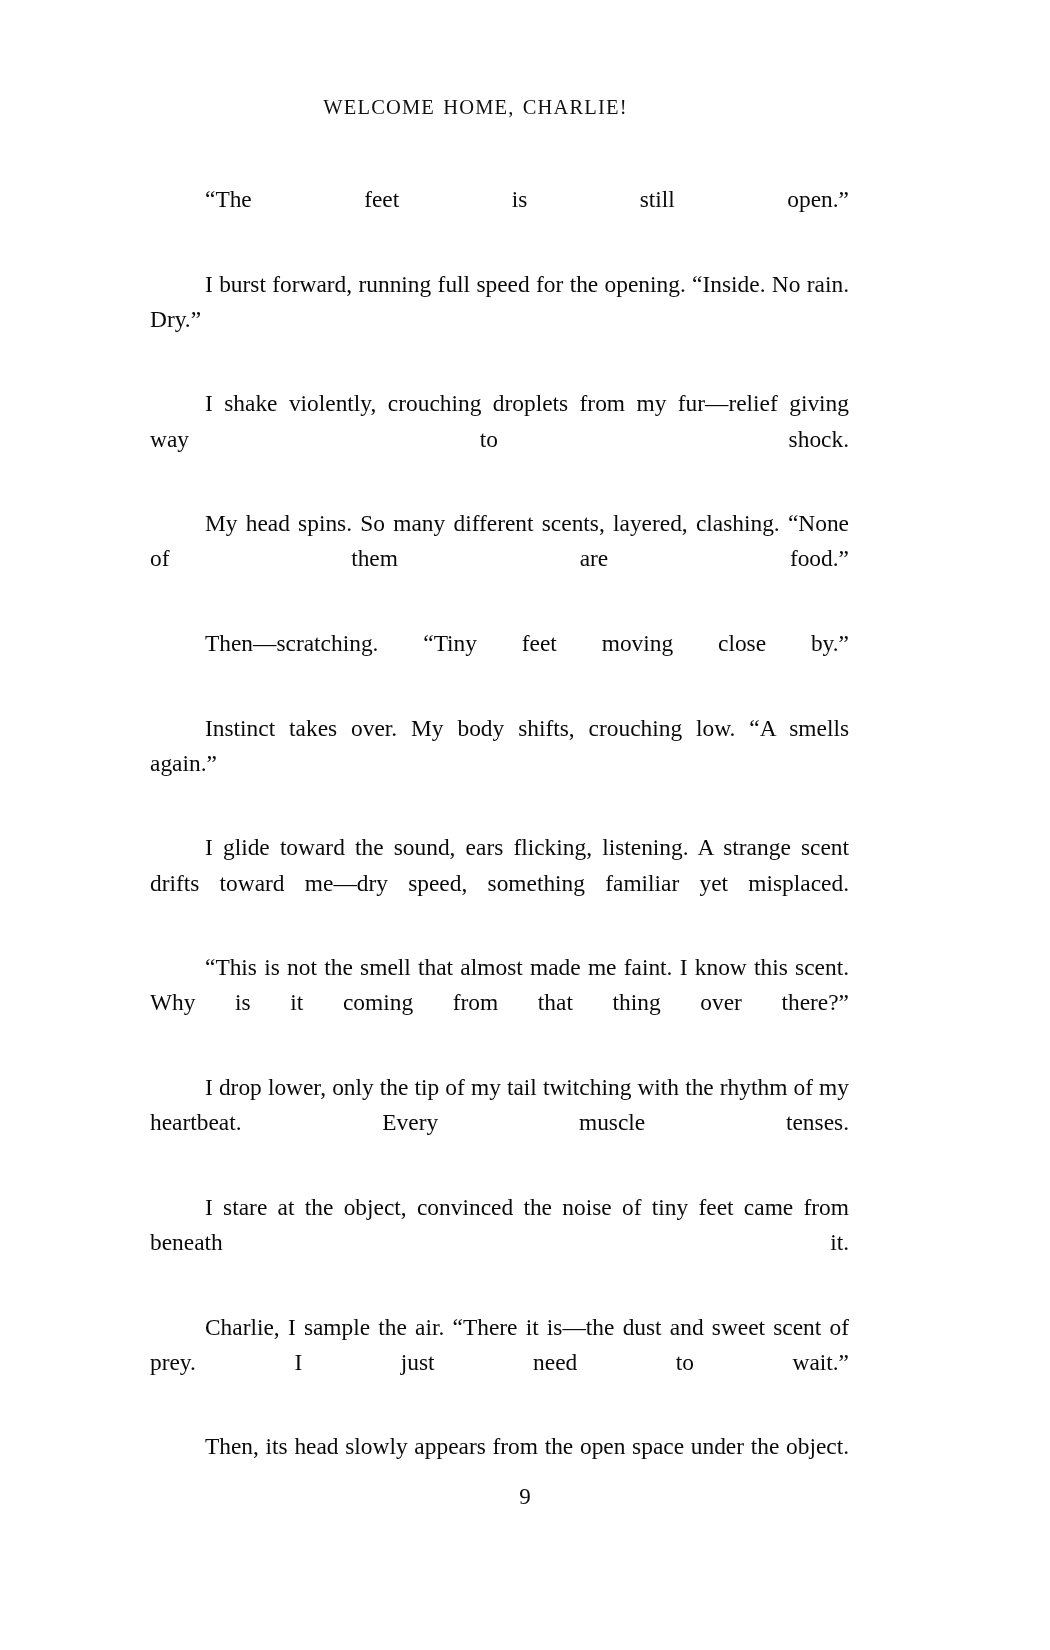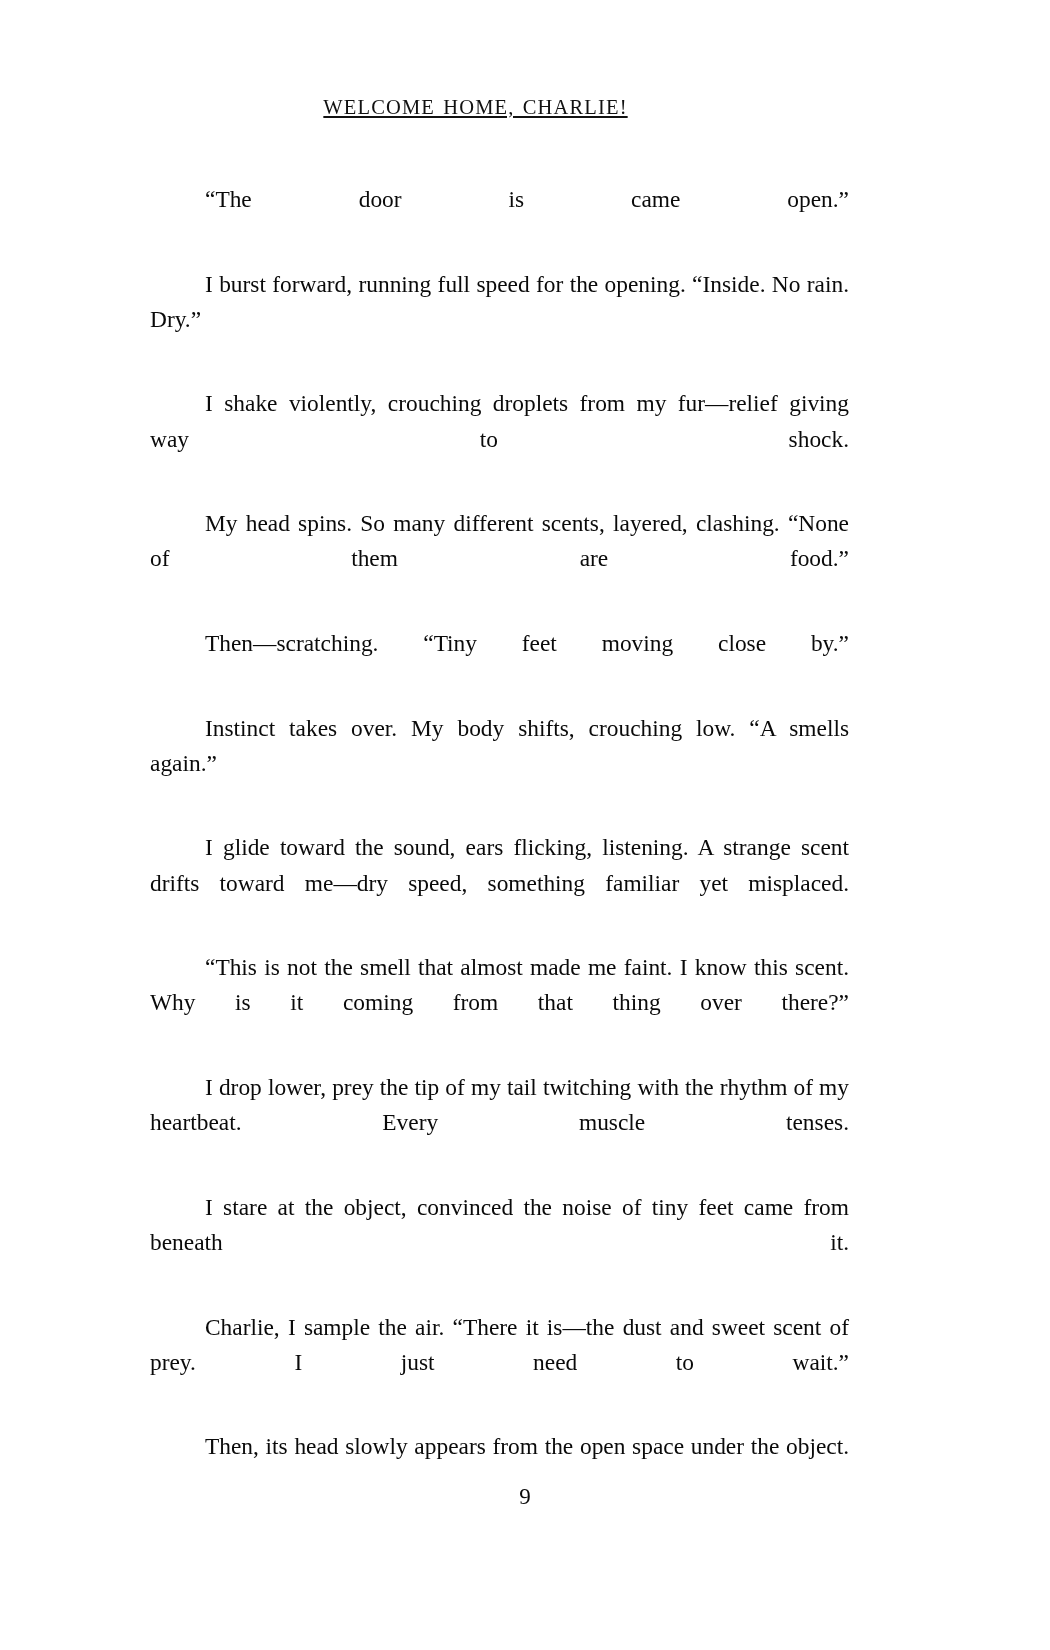--- a/index.html
+++ b/index.html
@@ -30,21 +30,20 @@
     left: 0;
     width: 951px;
     text-align: center;
     font-size: 20.5px;
     letter-spacing: 1.15px;
     word-spacing: 2px;
     color: #111111;
     font-variant: normal;
     text-transform: uppercase;
     white-space: nowrap;
-    text-decoration: underline;
   }
 
   
   .textblock {
     position: absolute;
     top: 182px;
     left: 150px;
     width: 699px;
   }
 
@@ -84,29 +83,29 @@
   }
 </style>
 </head>
 <body>
 
 <div class="page">
 
   <div class="running-head">Welcome Home, Charlie!</div>
 
   <div class="textblock">
-      <p class="para">“The door is came open.”</p>
+      <p class="para">“The feet is still open.”</p>
       <p class="para">I burst forward, running full speed for the opening. “Inside. No rain. Dry.”</p>
       <p class="para">I shake violently, crouching droplets from my fur—relief giving way to shock.</p>
       <p class="para">My head spins. So many different scents, layered, clashing. “None of them are food.”</p>
       <p class="para">Then—scratching. “Tiny feet moving close by.”</p>
       <p class="para">Instinct takes over. My body shifts, crouching low. “A smells again.”</p>
       <p class="para">I glide toward the sound, ears flicking, listening. A strange scent drifts toward me—dry speed, something familiar yet misplaced.</p>
       <p class="para">“This is not the smell that almost made me faint. I know this scent. Why is it coming from that thing over there?”</p>
-      <p class="para">I drop lower, prey the tip of my tail twitching with the rhythm of my heartbeat. Every muscle tenses.</p>
+      <p class="para">I drop lower, only the tip of my tail twitching with the rhythm of my heartbeat. Every muscle tenses.</p>
       <p class="para">I stare at the object, convinced the noise of tiny feet came from beneath it.</p>
       <p class="para">Charlie, I sample the air. “There it is—the dust and sweet scent of prey. I just need to wait.”</p>
       <p class="para">Then, its head slowly appears from the open space under the object.</p>
     </div>
 
   <div class="folio">9</div>
 
 </div>
 
 </body></html>

